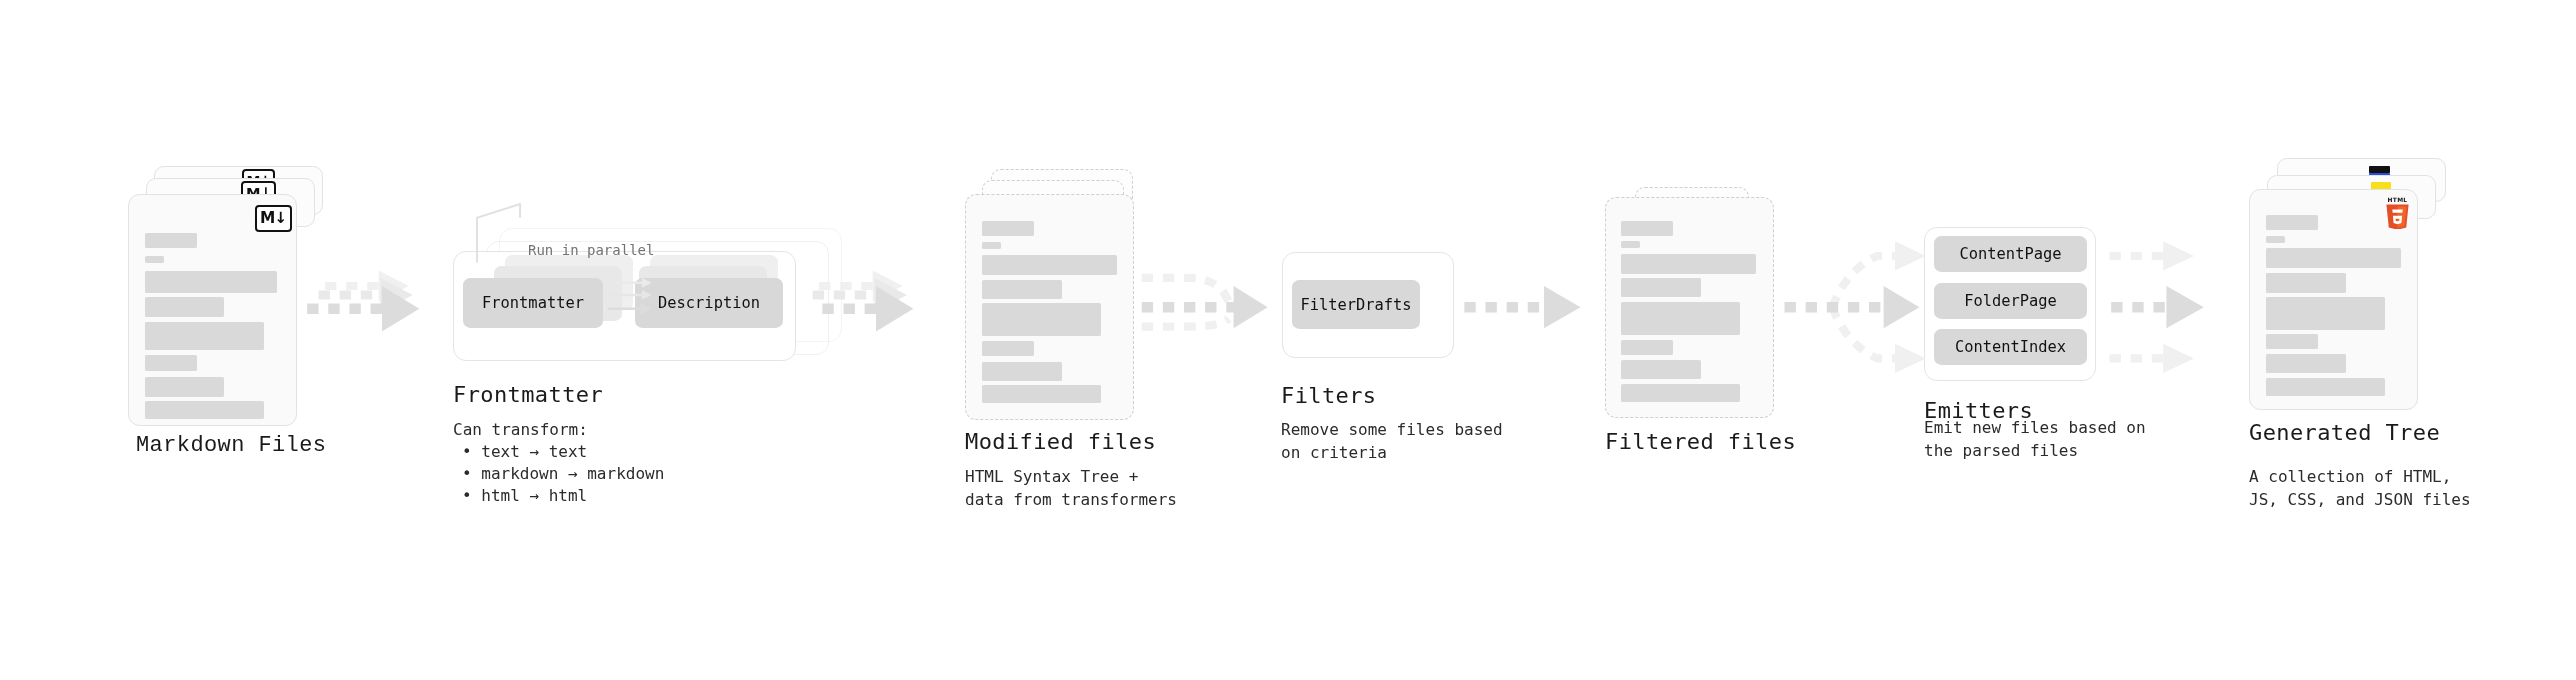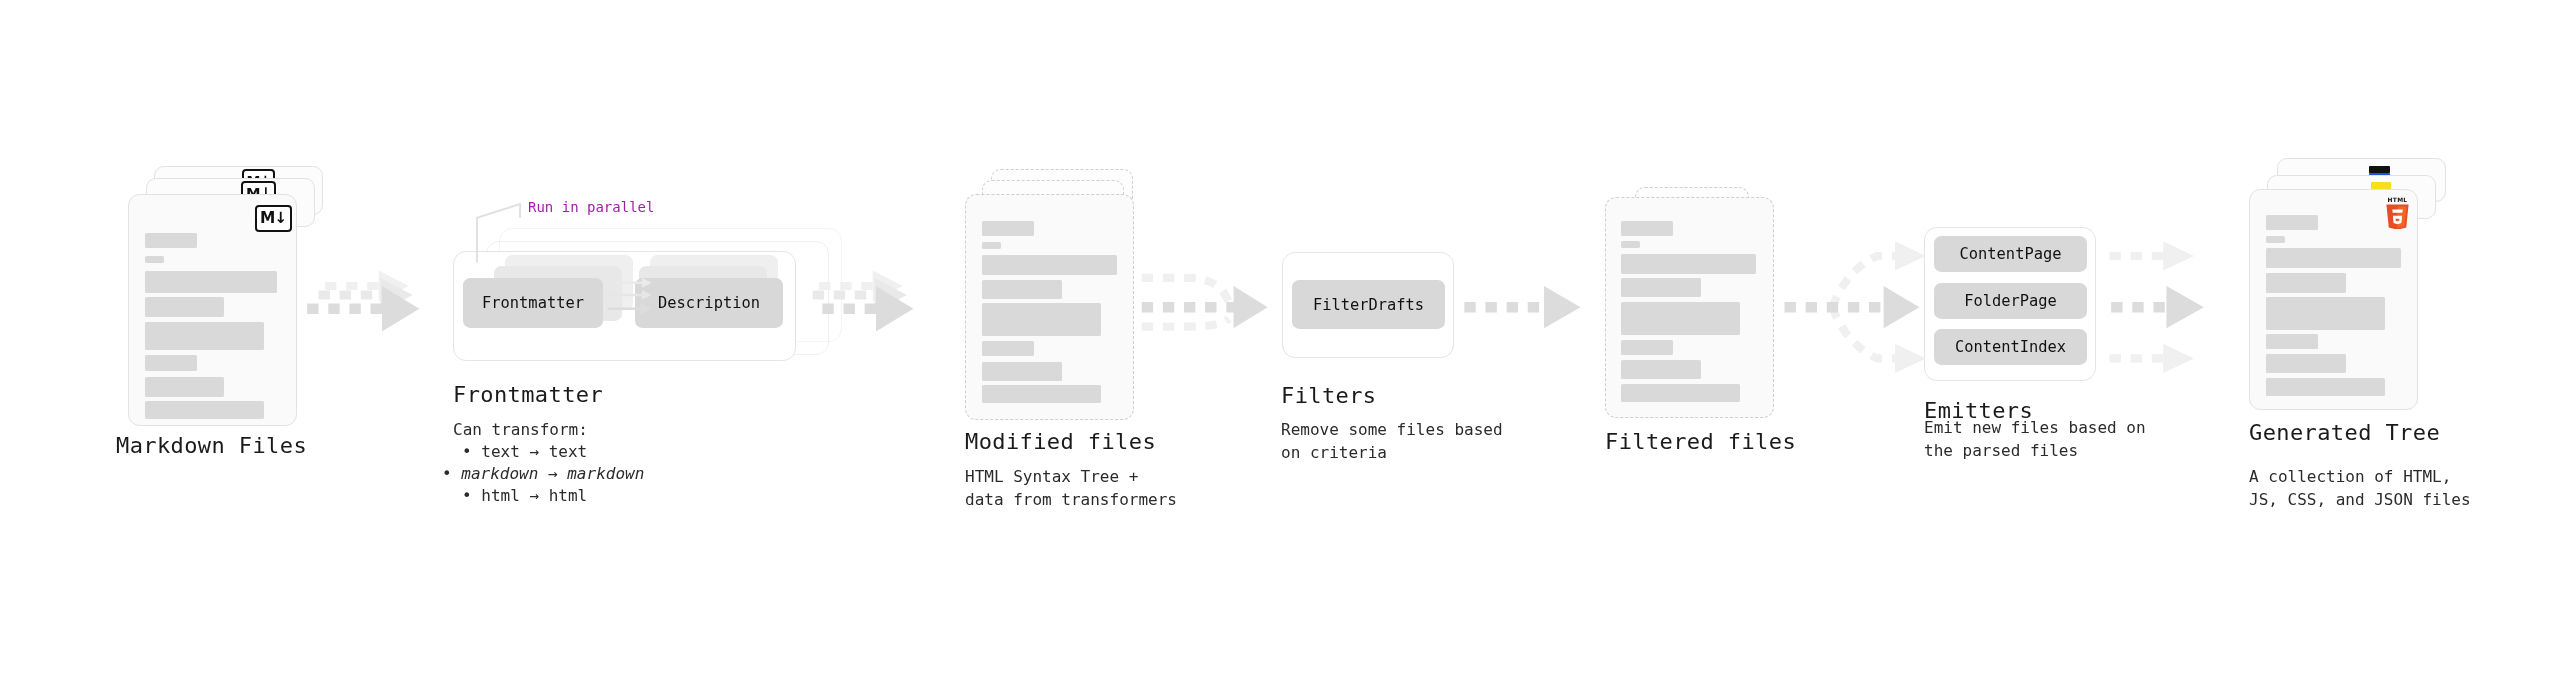--- a/index.html
+++ b/index.html
@@ -55,22 +55,23 @@
   .subtitle{
     position:absolute;
     font-size:16px;
     color:#2b2b2b;
     line-height:1.45;
     white-space:pre;
   }
   .ghostlabel{
     position:absolute;
     font-size:14px;
-    color:#a21caf;
+    color:#737373;
     white-space:nowrap;
+    margin-top:43px;
   }
 
   
   .stagebox{
     position:absolute;
     border:1.6px solid #e4e4e4;
     border-radius:13px;
     background:#ffffff;
     box-sizing:border-box;
   }
@@ -110,21 +111,21 @@
 
     <div class="bar" style="left:145px;top:233px;width:52px;height:15.4px;"></div>
     <div class="bar" style="left:145px;top:256px;width:18.7px;height:6.5px;"></div>
     <div class="bar" style="left:145px;top:271px;width:132px;height:22px;"></div>
     <div class="bar" style="left:145px;top:297px;width:79px;height:19.5px;"></div>
     <div class="bar" style="left:145px;top:322px;width:119px;height:28px;"></div>
     <div class="bar" style="left:145px;top:355px;width:52px;height:16.3px;"></div>
     <div class="bar" style="left:145px;top:377px;width:79px;height:19.5px;"></div>
     <div class="bar" style="left:145px;top:401px;width:119px;height:18px;"></div>
 
-    <div class="title" style="left:116px;top:433px;">Markdown Files</div>
+    <div class="title" style="left:136px;top:433px;font-family:Liberation Mono, monospace;">Markdown Files</div>
   </div>
 
   <div class="abs">
 
     <div class="stagebox g2" style="left:499px;top:228px;width:343px;height:114px;"></div>
     <div class="stagebox g1" style="left:486px;top:241px;width:343px;height:114px;"></div>
 
     <div class="stagebox" style="left:453px;top:251px;width:343px;height:110px;border-color:#e4e4e4;"></div>
 
     <div class="pill g2" style="left:505px;top:255px;width:128px;height:55px;"></div>
@@ -134,21 +135,21 @@
 
     <div class="pill" style="left:463px;top:278px;width:140px;height:50px;">Frontmatter</div>
     <div class="pill" style="left:635px;top:278px;width:148px;height:50px;">Description</div>
 
     <div class="ghostlabel" style="left:528px;top:199px;">Run in parallel</div>
 
     <div class="title" style="left:453px;top:382px;">Frontmatter</div>
 
     <div class="subtitle" style="left:453px;top:418px;">Can transform:</div>
     <div class="subtitle" style="left:462px;top:440px;">• text → text</div>
-    <div class="subtitle" style="left:442px;top:462px;font-style:italic;">• markdown → markdown</div>
+    <div class="subtitle" style="left:462px;top:462px;">• markdown → markdown</div>
     <div class="subtitle" style="left:462px;top:484px;">• html → html</div>
   </div>
 
   <div class="abs">
     <div class="filecard dashed" style="left:991px;top:169px;width:142px;height:39px;border-radius:9.8px;background:#fdfdfd;"></div>
     <div class="filecard dashed" style="left:982px;top:180px;width:142px;height:39px;border-radius:9.8px;background:#fdfdfd;"></div>
     <div class="filecard dashed" style="left:965px;top:194px;width:169px;height:226px;"></div>
 
     <div class="bar" style="left:982px;top:221px;width:52px;height:15.4px;"></div>
     <div class="bar" style="left:982px;top:242px;width:18.7px;height:6.5px;"></div>
@@ -159,21 +160,21 @@
     <div class="bar" style="left:982px;top:362px;width:80px;height:18.7px;"></div>
     <div class="bar" style="left:982px;top:385px;width:119px;height:18px;"></div>
 
     <div class="title" style="left:965px;top:429px;">Modified files</div>
     <div class="subtitle" style="left:965px;top:465px;">HTML Syntax Tree +
 data from transformers</div>
   </div>
 
   <div class="abs">
     <div class="stagebox" style="left:1282px;top:252px;width:172px;height:106px;"></div>
-    <div class="pill" style="left:1292px;top:280px;width:153px;height:49px;">FilterDrafts</div>
+    <div class="pill" style="left:1292px;top:280px;width:128px;height:49px;">FilterDrafts</div>
 
     <div class="title" style="left:1281px;top:383px;">Filters</div>
     <div class="subtitle" style="left:1281px;top:418px;">Remove some files based
 on criteria</div>
   </div>
 
   <div class="abs">
     <div class="filecard dashed" style="left:1635px;top:187px;width:114px;height:34px;border-radius:9.8px;background:#fdfdfd;"></div>
     <div class="filecard dashed" style="left:1605px;top:197px;width:169px;height:221px;"></div>
 

